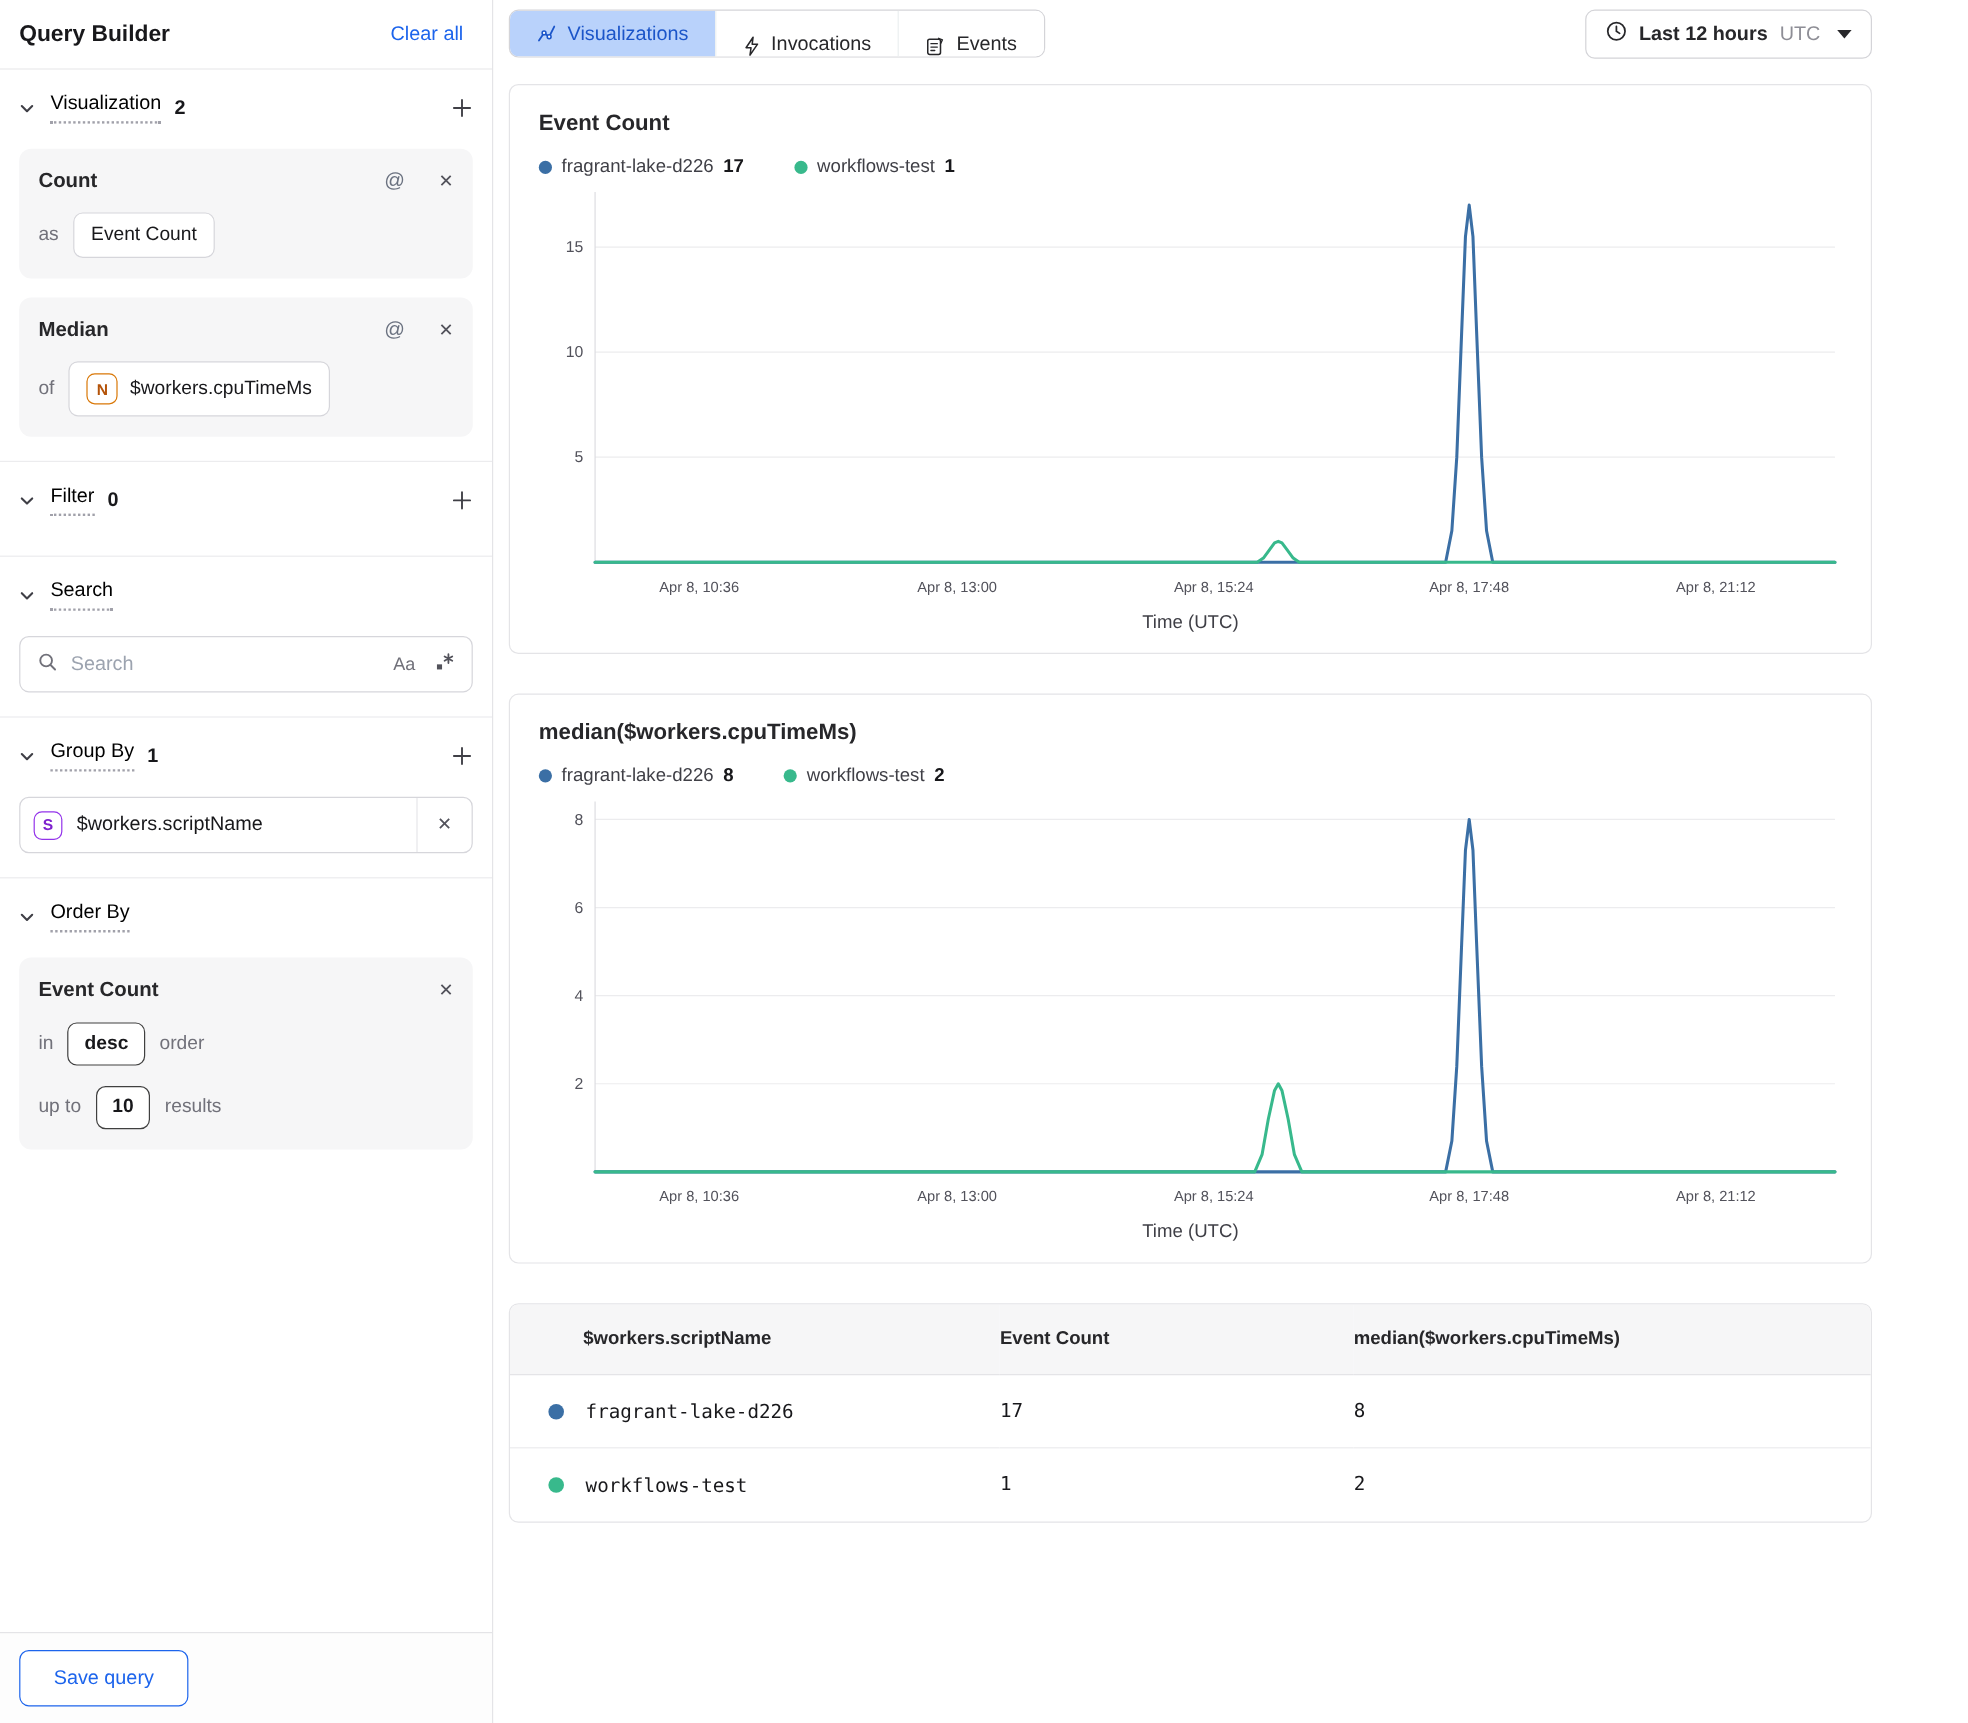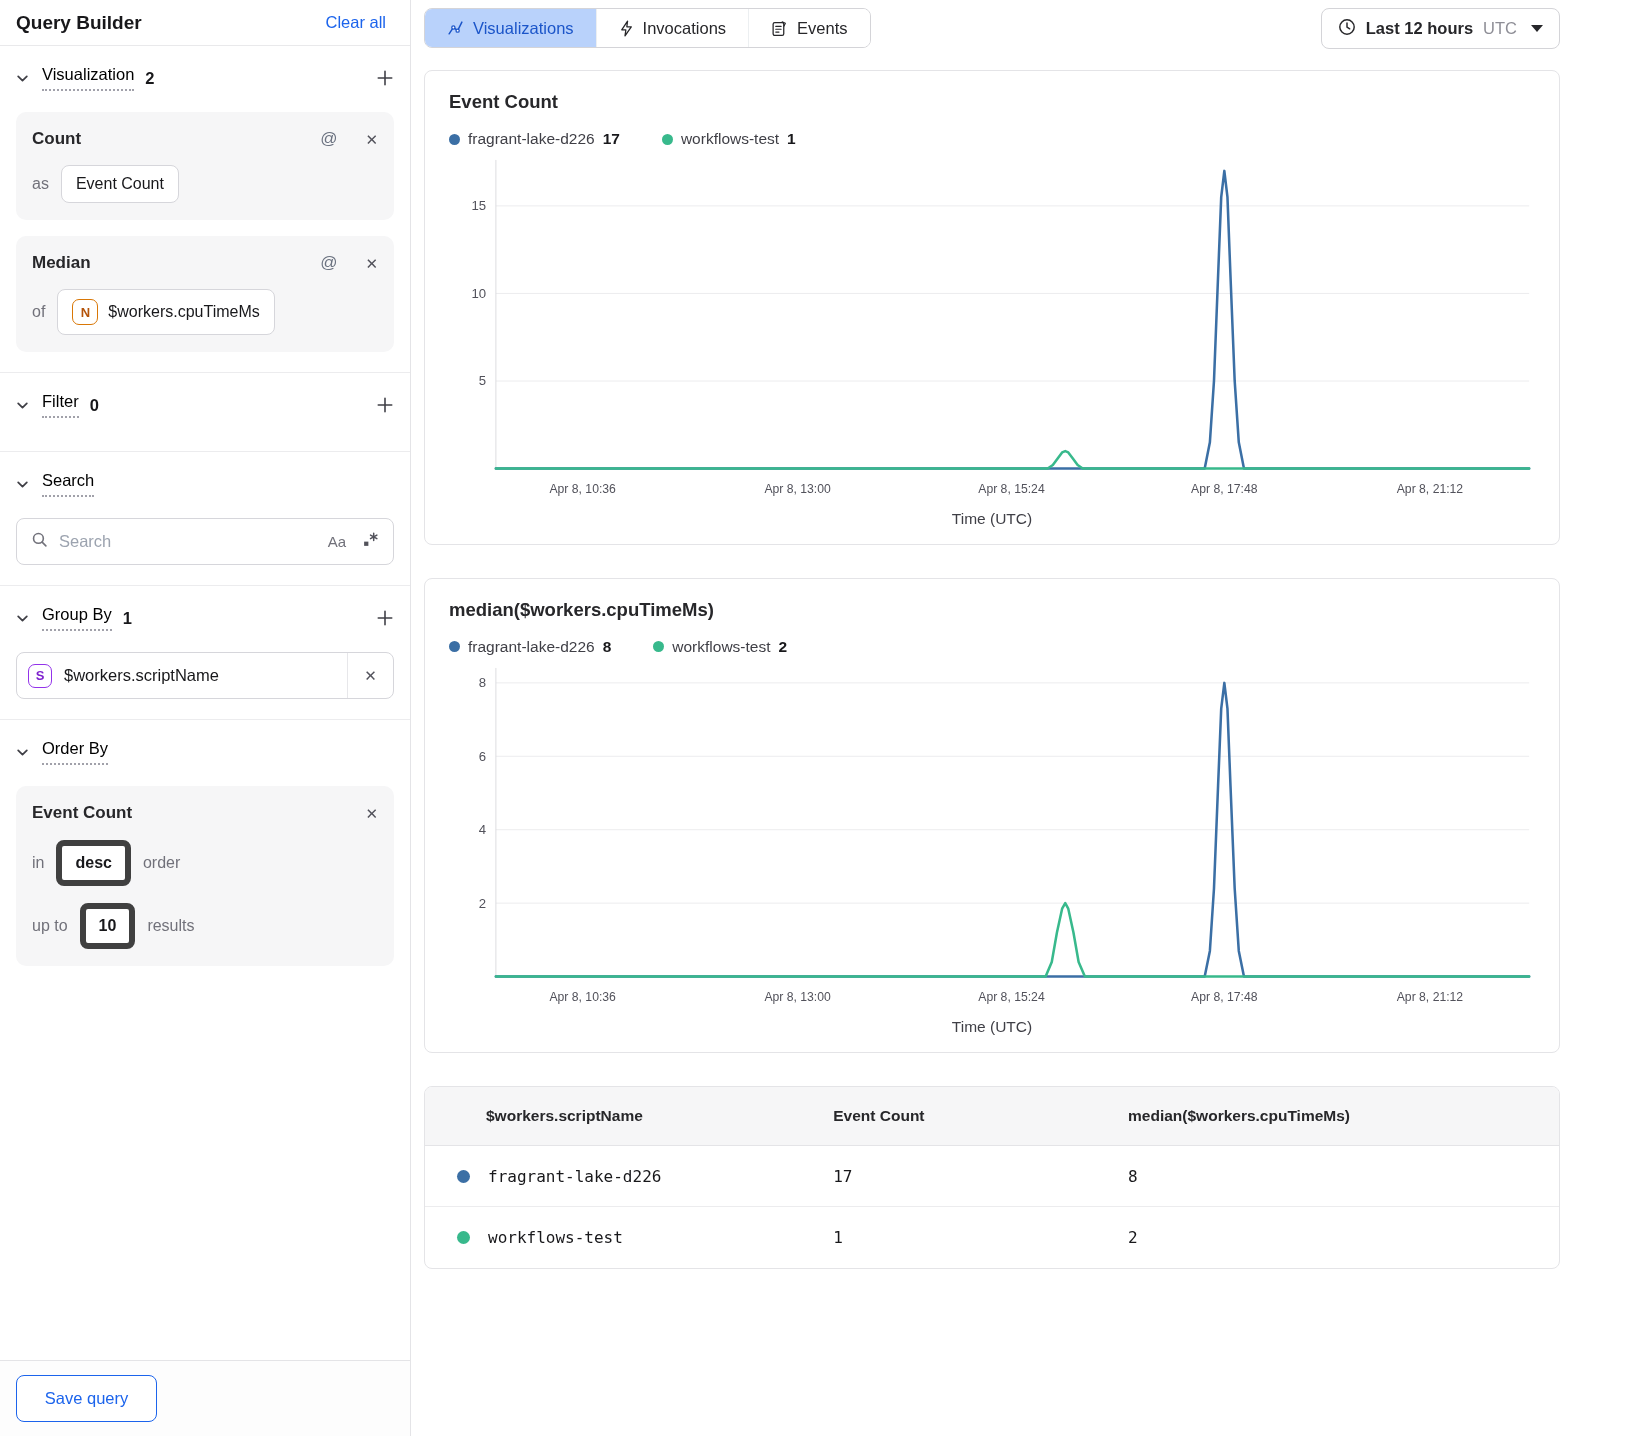--- a/index.html
+++ b/index.html
@@ -4,21 +4,21 @@
 <style>
   * { box-sizing: border-box; }
   html,body { margin:0; padding:0; }
   body {
     width:1640px; height:1436px; overflow:hidden;
     font-family:"Liberation Sans", sans-serif;
     color:#18181b; background:#fff; display:flex;
   }
   
   .sidebar { width:411px; min-width:411px; border-right:1px solid #e4e4e7; display:flex; flex-direction:column; background:#fff; }
-  .sb-header { height:46px; display:flex; align-items:center; justify-content:space-between; padding:0 18px 0 16px; border-bottom:1px solid #e9e9eb; }
+  .sb-header { height:58px; display:flex; align-items:center; justify-content:space-between; padding:0 18px 0 16px; border-bottom:1px solid #e9e9eb; }
   .sb-title { font-size:19px; font-weight:700; }
   .link-btn { color:#1c64ec; font-size:16.5px; cursor:pointer; background:none; border:none; font-family:inherit; }
   .sb-body { flex:1; overflow:hidden; }
   .section { padding:6px 16px 20px; border-bottom:1px solid #ececee; }
   .section.no-border { border-bottom:none; }
   .section-head { display:flex; align-items:center; height:52px; }
   .chev { margin-right:13px; display:flex; }
   .sec-label { font-size:16.5px; color:#000000; border-bottom:2px dotted #a1a1aa; padding-bottom:5px; }
   .sec-count { margin-left:11px; font-weight:700; font-size:16.5px; }
   .icon-plus { margin-left:auto; display:flex; cursor:pointer; }
@@ -38,31 +38,31 @@
   .search-box { display:flex; align-items:center; border:1px solid #d6d6db; border-radius:8px; height:47px; padding:0 14px; margin-top:8px; background:#fff; }
   .search-ph { color:#9ca3af; font-size:16.5px; margin-left:11px; flex:1; }
   .sr-icons { display:flex; align-items:center; gap:16px; color:#71717a; }
   .case-icon { font-size:15px; color:#71717a; cursor:pointer; }
   .gb-item { display:flex; align-items:center; border:1px solid #d6d6db; border-radius:8px; height:47px; margin-top:8px; background:#fff; overflow:hidden; }
   .gb-item .badge-s { margin:0 12px 0 11px; }
   .gb-val { font-size:16.5px; flex:1; }
   .gb-x { width:46px; align-self:stretch; display:flex; align-items:center; justify-content:center; border-left:1px solid #e7e7ea; cursor:pointer; }
   .order-card { background:#f6f6f7; border-radius:10px; padding:17px 16px; margin-top:8px; }
   .order-row { display:flex; align-items:center; gap:12px; margin-top:17px; }
-  .val-box { background:#fff; border:6px solid #404040; border-radius:8px; padding:8px 13px; font-size:16px; font-weight:600; color:#18181b; }
+  .val-box { background:#fff; border:1px solid #404040; border-radius:8px; padding:8px 13px; font-size:16px; font-weight:600; color:#18181b; }
   .sb-footer { border-top:1px solid #e4e4e7; padding:14px 16px; display:flex; gap:18px; background:#fdfdfd; }
   .btn-save { flex:0 0 141px; height:47px; border:1px solid #1c64ec; color:#1c64ec; background:#fff; border-radius:8px; font-size:16.5px; font-family:inherit; cursor:pointer; }
   .btn-run { flex:1; height:47px; border:none; background:#1c64ec; color:#fff; border-radius:8px; font-size:17px; font-weight:600; font-family:inherit; display:flex; align-items:center; justify-content:center; gap:14px; cursor:pointer; }
   .kbd { background:rgba(255,255,255,.25); border-radius:6px; padding:3px 11px; font-size:14.5px; font-weight:600; }
   
   .content { flex:1; padding:8px 0 0 13px; overflow:hidden; }
   .topbar { width:1136px; display:flex; justify-content:space-between; align-items:flex-start; margin-bottom:21px; }
   .tabs { display:flex; border:1px solid #d4d4d8; border-radius:8px; overflow:hidden; height:40px; background:#fff; }
   .tab { display:flex; align-items:center; gap:9px; padding:0 22px; font-size:16.5px; color:#27272a; cursor:pointer; background:#fff; border:none; font-family:Liberation Sans, sans-serif; }
-  .tab + .tab { border-left:1px solid #eceff1; }
+  .tab + .tab { border-left:1px solid #eceff1;align-items:flex-end; }
   .tab.active { background:#b9d2fb; color:#1b55c9; }
   .tab.active svg { stroke:#1b55c9; }
   .timepicker { display:flex; align-items:center; gap:10px; border:1px solid #d4d4d8; border-radius:8px; height:41px; padding:0 16px; cursor:pointer; background:#fff; }
   .tp-range { font-size:16.5px; font-weight:600; color:#27272a; }
   .tp-tz { font-size:16.5px; color:#8e8e96; }
   .caret { width:0; height:0; border-left:6px solid transparent; border-right:6px solid transparent; border-top:7px solid #27272a; margin-left:4px; }
   .card { width:1136px; border:1px solid #e4e4e7; border-radius:8px; background:#fff; padding:20px 24px 16px; margin-bottom:33px; }
   .chart-title { font-size:18.5px; font-weight:700; color:#27272a; }
   .legend { display:flex; gap:42px; margin:17px 0 10px; font-size:15.5px; color:#3f3f46; }
   .legend-item { display:flex; align-items:center; gap:8px; }

